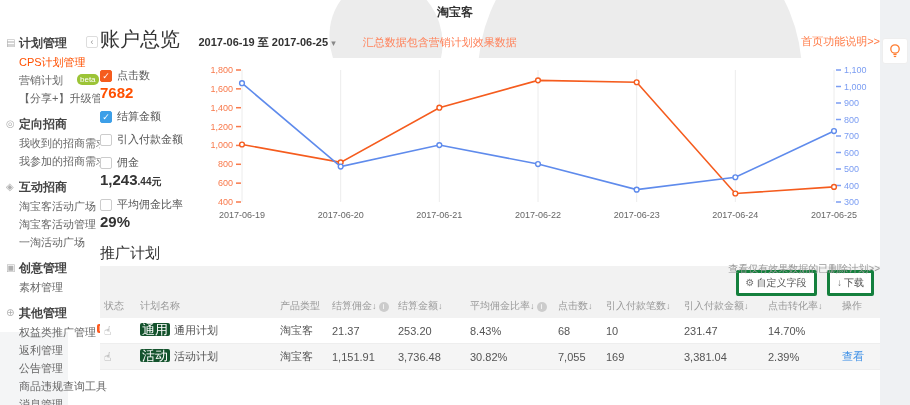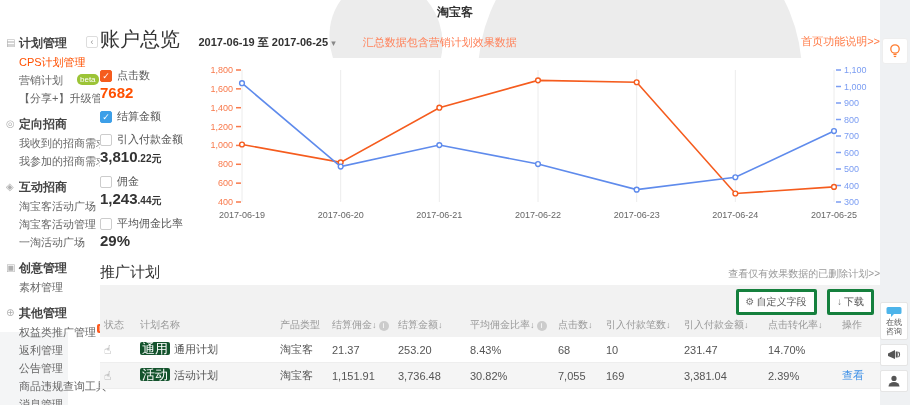--- a/index.html
+++ b/index.html
@@ -45,21 +45,21 @@
   .cb { width:12px; height:12px; border:1px solid #ccc; border-radius:2px; background:#fff; color:#fff; font-size:9px; line-height:11px; text-align:center; margin-right:5px; }
   .m-label { font-size:11px; color:#555; }
   .m-value { font-size:15px; font-weight:bold; color:#333; margin-top:1px; }
   .m-value .sub { font-size:10px; }
 
   .chart { position:relative; width:672px; }
 
   
   .camp-head { position:relative; height:26px; margin-top:2px; background:#fff; }
   .camp-title { font-size:15px; color:#333; font-weight:normal; line-height:26px; }
-  .camp-del { position:absolute; right:0; top:8px; font-size:10px; color:#999; cursor:pointer; text-decoration:none; }
+  .camp-del { position:absolute; right:0; top:22px; font-size:10px; color:#999; cursor:pointer; text-decoration:none; }
 
   .table-wrap { background:#fff; }
   .toolbar { background:#f2f2f2; height:28px; text-align:right; padding:4px 6px 0 0; }
   .tb-btn { display:inline-block; background:#fff; border:3px solid #15803d; border-radius:2px; font-size:10px; color:#555; padding:3px 7px; margin-left:6px; cursor:pointer; }
   .tb-btn .ico { color:#777; font-size:10px; margin-right:2px; }
 
   table { width:780px; border-collapse:collapse; table-layout:fixed; }
   th { background:#f2f2f2; font-size:10px; color:#999; font-weight:normal; text-align:left; padding:5px 4px; white-space:nowrap; overflow:hidden; }
   td { font-size:11px; color:#555; padding:5px 4px; border-bottom:1px solid #eee; white-space:nowrap; overflow:hidden; }
   tr.hl td { background:#f5f5f5; }
@@ -170,21 +170,20 @@
             <div class="m-row">
               <span class="cb" style="background: rgb(61, 159, 232); border-color: rgb(61, 159, 232);">✓</span>
               <span class="m-label">结算金额</span>
             </div>
           </div>
           <div class="metric">
             <div class="m-row">
               <span class="cb"></span>
               <span class="m-label">引入付款金额</span>
             </div>
-            <div class="m-value" style="color: rgb(51, 51, 51);">3,810<span class="sub">.22元</span></div>
           </div>
           <div class="metric">
             <div class="m-row">
               <span class="cb"></span>
               <span class="m-label">佣金</span>
             </div>
             <div class="m-value" style="color: rgb(51, 51, 51);">1,243<span class="sub">.44元</span></div>
           </div>
           <div class="metric">
             <div class="m-row">
@@ -334,34 +333,13 @@
   </main>
 
   <div class="bulb-box">
     <svg width="14" height="16" viewBox="0 0 14 16">
       <circle cx="7" cy="6" r="4.2" fill="none" stroke="#ff7b2e" stroke-width="1.3"></circle>
       <line x1="5.4" y1="11.5" x2="8.6" y2="11.5" stroke="#ff7b2e" stroke-width="1.2"></line>
       <line x1="5.8" y1="13.5" x2="8.2" y2="13.5" stroke="#ff7b2e" stroke-width="1.2"></line>
     </svg>
   </div>
 
-  <div class="float-stack">
-    <div class="f-box">
-      <svg width="16" height="12" viewBox="0 0 16 12">
-        <path d="M2 1 h12 a1.5 1.5 0 0 1 1.5 1.5 v4 a1.5 1.5 0 0 1 -1.5 1.5 h-6 l-3 3 v-3 h-3 a1.5 1.5 0 0 1 -1.5 -1.5 v-4 A1.5 1.5 0 0 1 2 1 z" fill="#4db4ea"></path>
-      </svg>
-      <span class="f-label">在线咨询</span>
-    </div>
-    <div class="f-box">
-      <svg width="15" height="14" viewBox="0 0 15 14">
-        <path d="M1 5.5 L8 2 v9 L1 8 z" fill="#555"></path>
-        <rect x="8.7" y="3.5" width="2" height="6" fill="#555"></rect>
-        <path d="M11.5 4 a3.5 3.5 0 0 1 0 5" fill="none" stroke="#555" stroke-width="1.1"></path>
-      </svg>
-    </div>
-    <div class="f-box">
-      <svg width="14" height="14" viewBox="0 0 14 14">
-        <circle cx="7" cy="4.4" r="2.6" fill="#555"></circle>
-        <path d="M1.5 12.5 a5.5 4.5 0 0 1 11 0 z" fill="#555"></path>
-      </svg>
-    </div>
-  </div>
 </div>
 
 </body></html>

